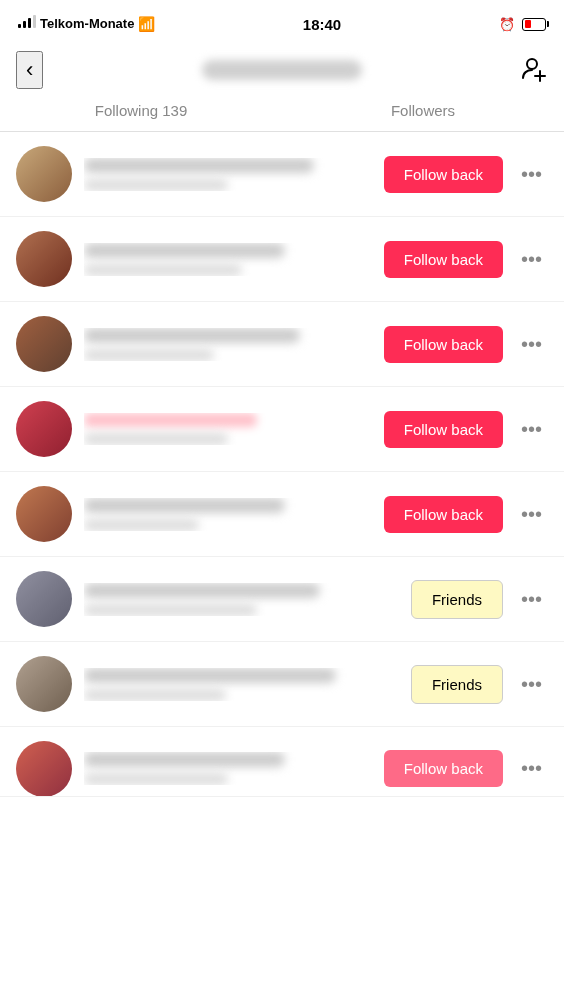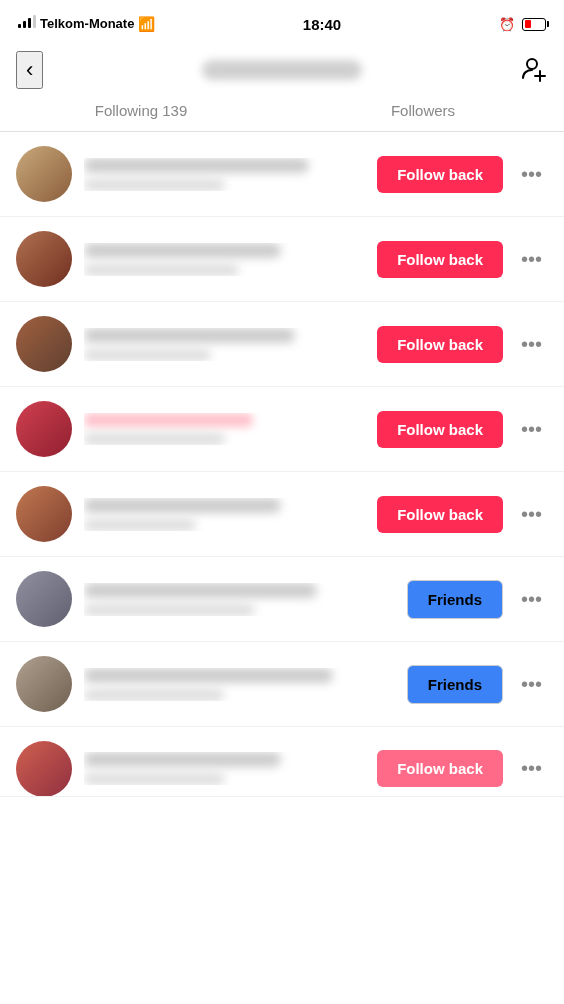--- a/index.html
+++ b/index.html
@@ -191,32 +191,32 @@
       background: rgba(255,50,80,0.3);
       border-radius: 6px;
       margin-bottom: 6px;
       filter: blur(4px);
     }
 
     .action-btn {
       padding: 10px 20px;
       border-radius: 6px;
       font-size: 15px;
-      font-weight: 700;
+      font-weight: 400;
       cursor: pointer;
       white-space: nowrap;
       flex-shrink: 0;
     }
     .follow-back-btn {
       background: #fe2c55;
       color: #fff;
       border: none;
     }
     .friends-btn {
-      background: #3b82f6;
+      background: #fef9c3;
       color: #000;
       border: 1.5px solid #ccc;
     }
     .more-btn {
       color: #888;
       font-size: 20px;
       background: none;
       border: none;
       cursor: pointer;
       padding: 4px 6px;

